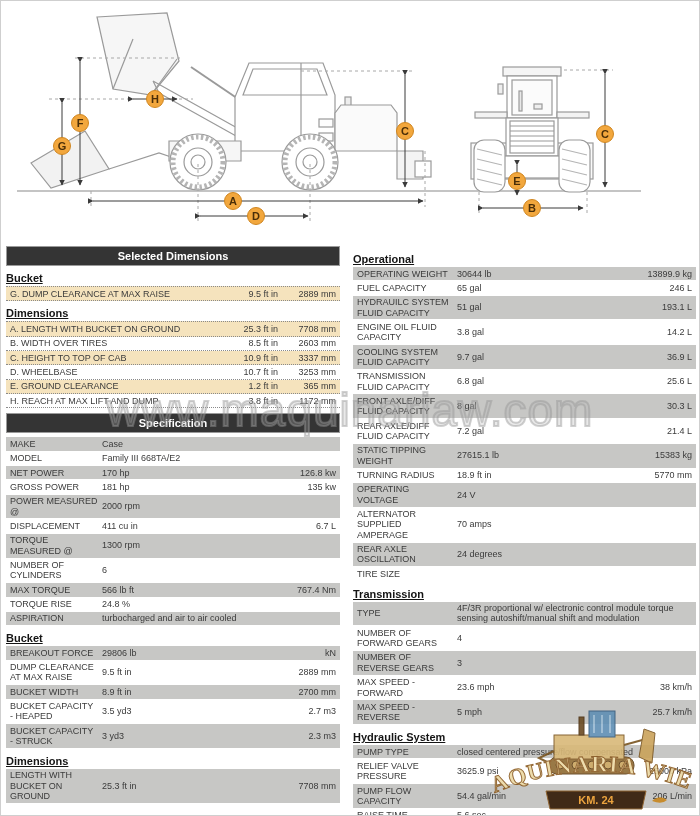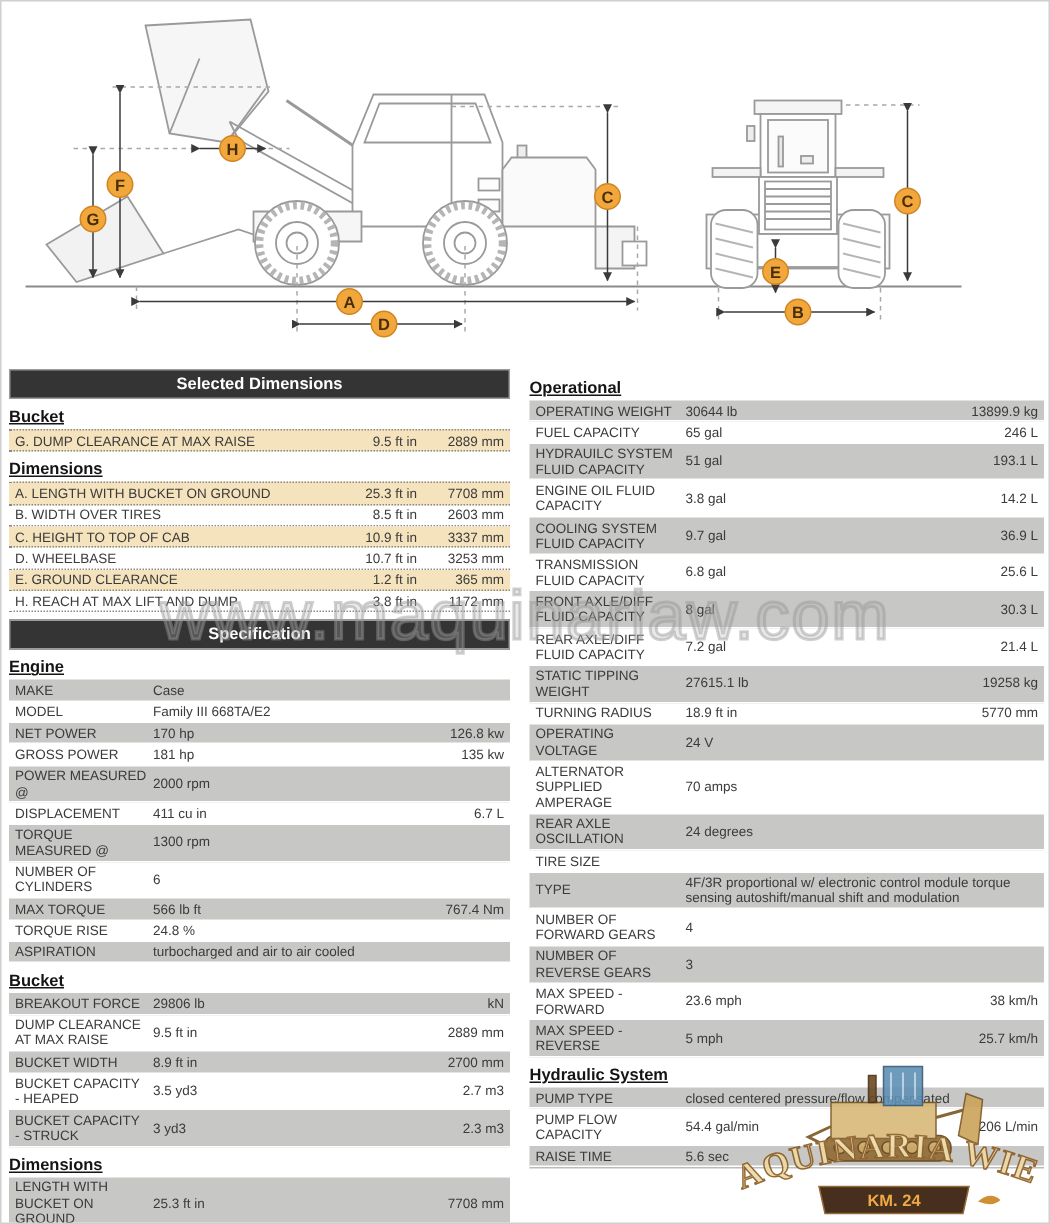--- a/index.html
+++ b/index.html
@@ -212,21 +212,20 @@
       </div>
         <div class="trow">
         <span class="lbl">H. REACH AT MAX LIFT AND DUMP</span>
         <span class="val">3.8 ft in</span>
         <span class="met">1172 mm</span>
       </div>
       </div>
 
     <div class="section-bar">Specification</div>
 
-    <div class="grp-head">Engine</div>
     <div class="tbl spec">
         <div class="trow">
         <span class="lbl">MAKE</span>
         <span class="val">Case</span>
         <span class="met"></span>
       </div>
         <div class="trow">
         <span class="lbl">MODEL</span>
         <span class="val">Family III 668TA/E2</span>
         <span class="met"></span>
@@ -356,21 +355,21 @@
         <span class="met">30.3 L</span>
       </div>
         <div class="trow">
         <span class="lbl">REAR AXLE/DIFF FLUID CAPACITY</span>
         <span class="val">7.2 gal</span>
         <span class="met">21.4 L</span>
       </div>
         <div class="trow">
         <span class="lbl">STATIC TIPPING WEIGHT</span>
         <span class="val">27615.1 lb</span>
-        <span class="met">19258 kg</span>
+        <span class="met">15383 kg</span>
       </div>
         <div class="trow">
         <span class="lbl">TURNING RADIUS</span>
         <span class="val">18.9 ft in</span>
         <span class="met">5770 mm</span>
       </div>
         <div class="trow">
         <span class="lbl">OPERATING VOLTAGE</span>
         <span class="val">24 V</span>
         <span class="met"></span>
@@ -384,20 +383,21 @@
         <span class="lbl">REAR AXLE OSCILLATION</span>
         <span class="val">24 degrees</span>
         <span class="met"></span>
       </div>
         <div class="trow">
         <span class="lbl">TIRE SIZE</span>
         <span class="met"></span>
       </div>
       </div>
 
+    <div class="grp-head">Transmission</div>
     <div class="tbl spec">
         <div class="trow">
         <span class="lbl">TYPE</span>
         <span class="val">4F/3R proportional w/ electronic control module torque sensing autoshift/manual shift and modulation</span>
         <span class="met"></span>
       </div>
         <div class="trow">
         <span class="lbl">NUMBER OF FORWARD GEARS</span>
         <span class="val">4</span>
         <span class="met"></span>
@@ -418,20 +418,25 @@
         <span class="met">25.7 km/h</span>
       </div>
       </div>
 
     <div class="grp-head">Hydraulic System</div>
     <div class="tbl spec hyd">
         <div class="trow">
         <span class="lbl">PUMP TYPE</span>
         <span class="val">closed centered pressure/flow compensated</span>
         <span class="met"></span>
+      </div>
+        <div class="trow">
+        <span class="lbl">RELIEF VALVE PRESSURE</span>
+        <span class="val">3625.9 psi</span>
+        <span class="met">25000 kPa</span>
       </div>
         <div class="trow">
         <span class="lbl">PUMP FLOW CAPACITY</span>
         <span class="val">54.4 gal/min</span>
         <span class="met">206 L/min</span>
       </div>
         <div class="trow">
         <span class="lbl">RAISE TIME</span>
         <span class="val">5.6 sec</span>
         <span class="met"></span>

